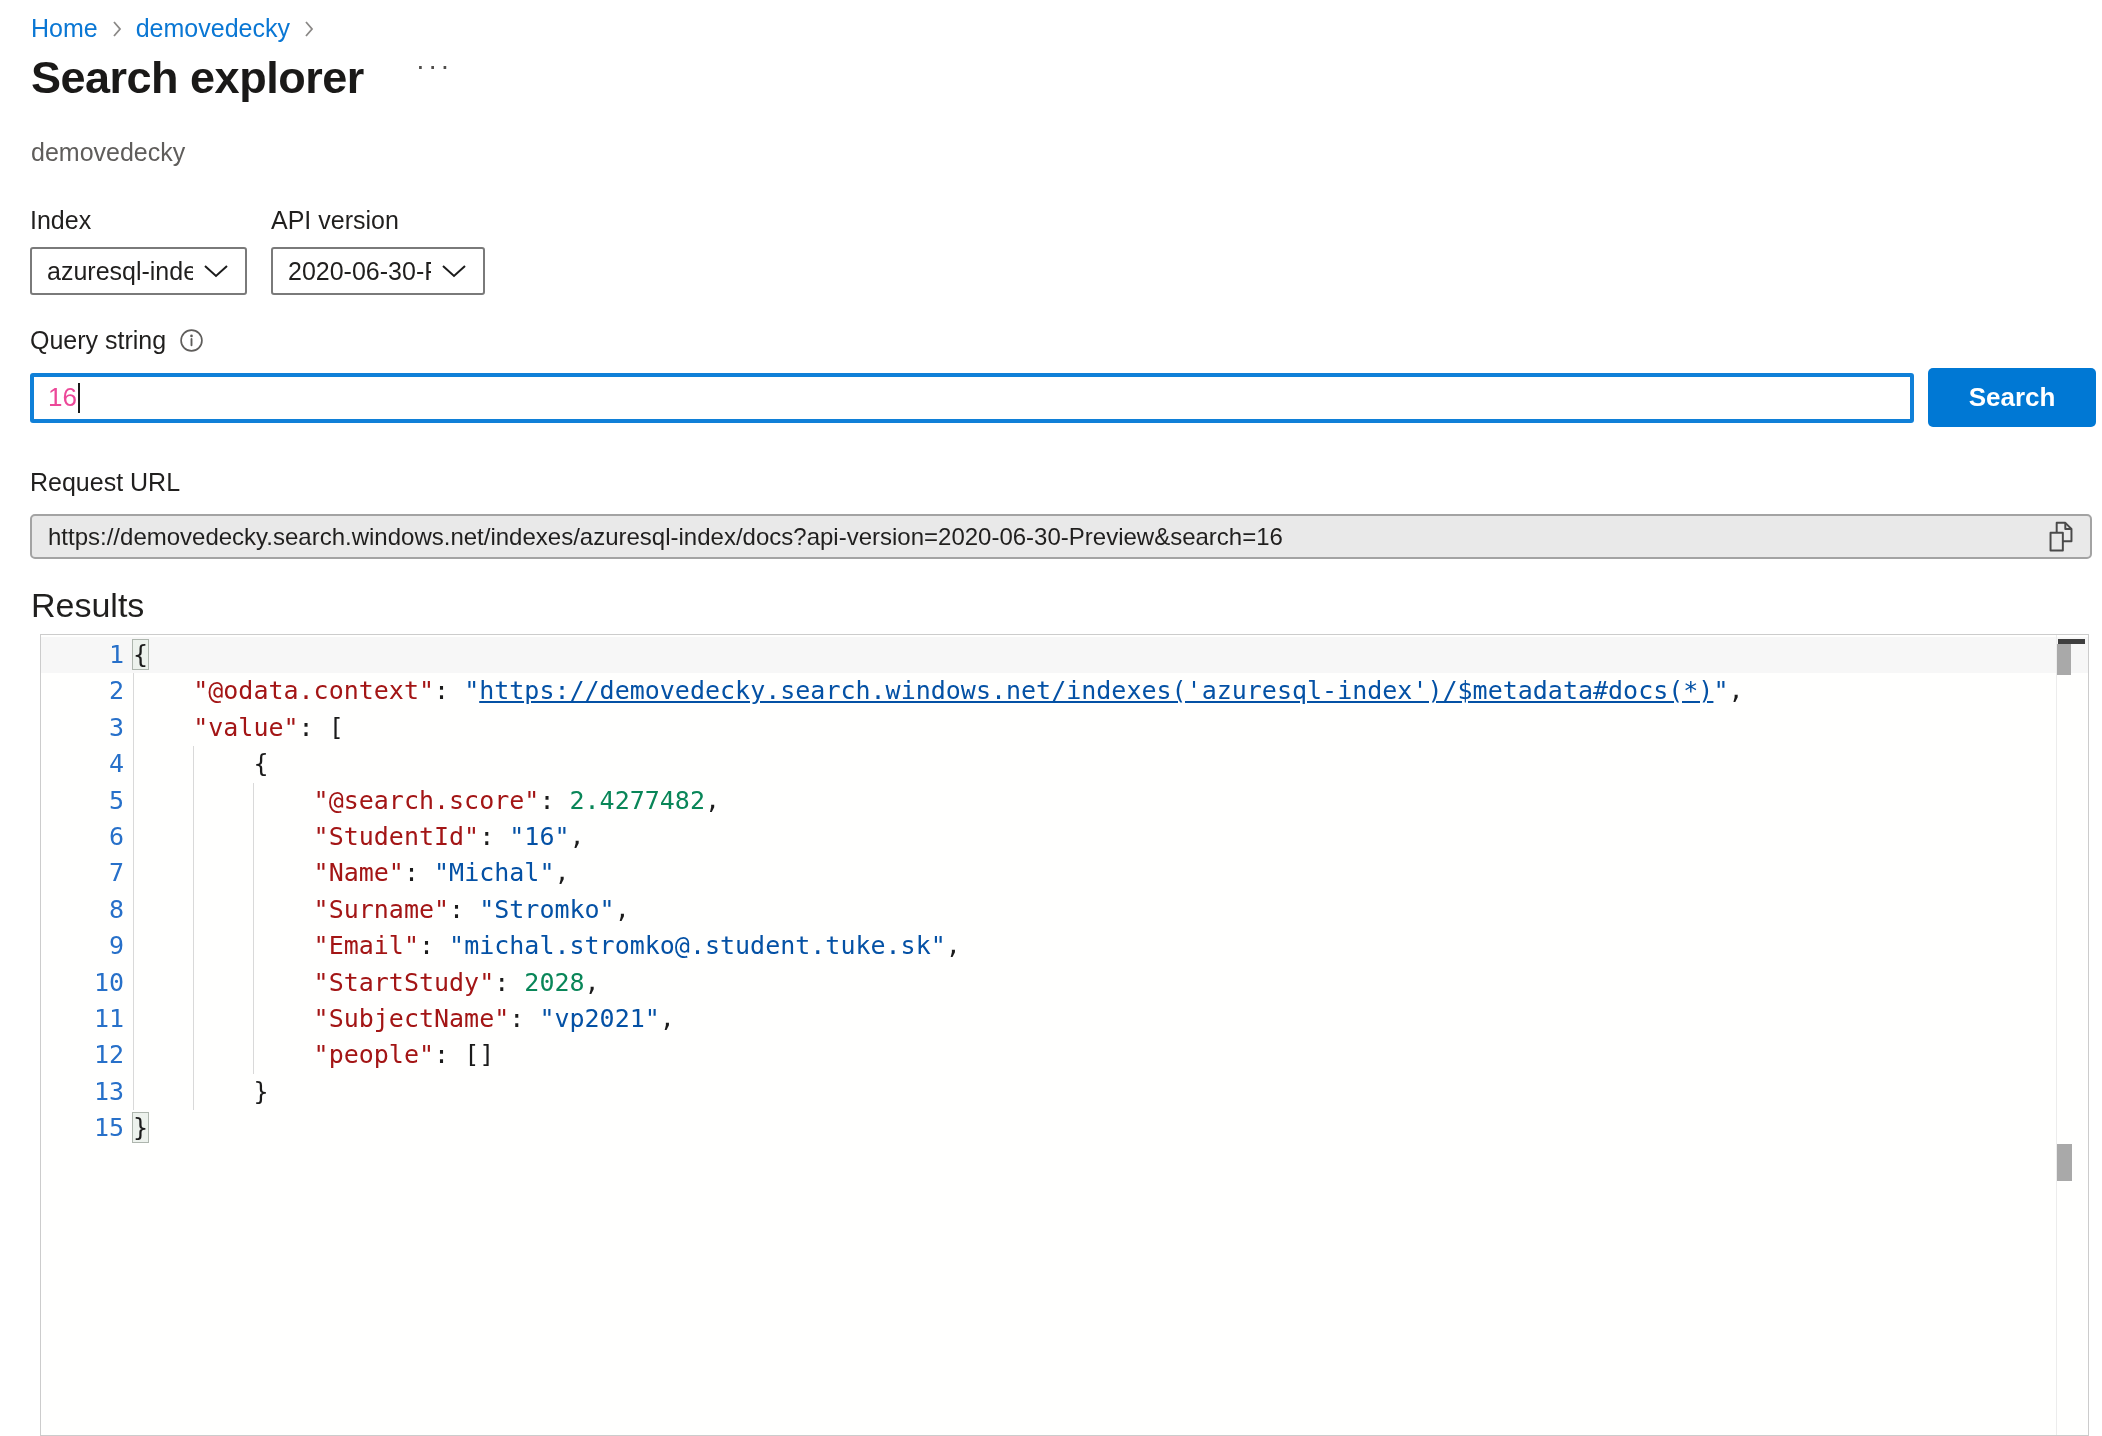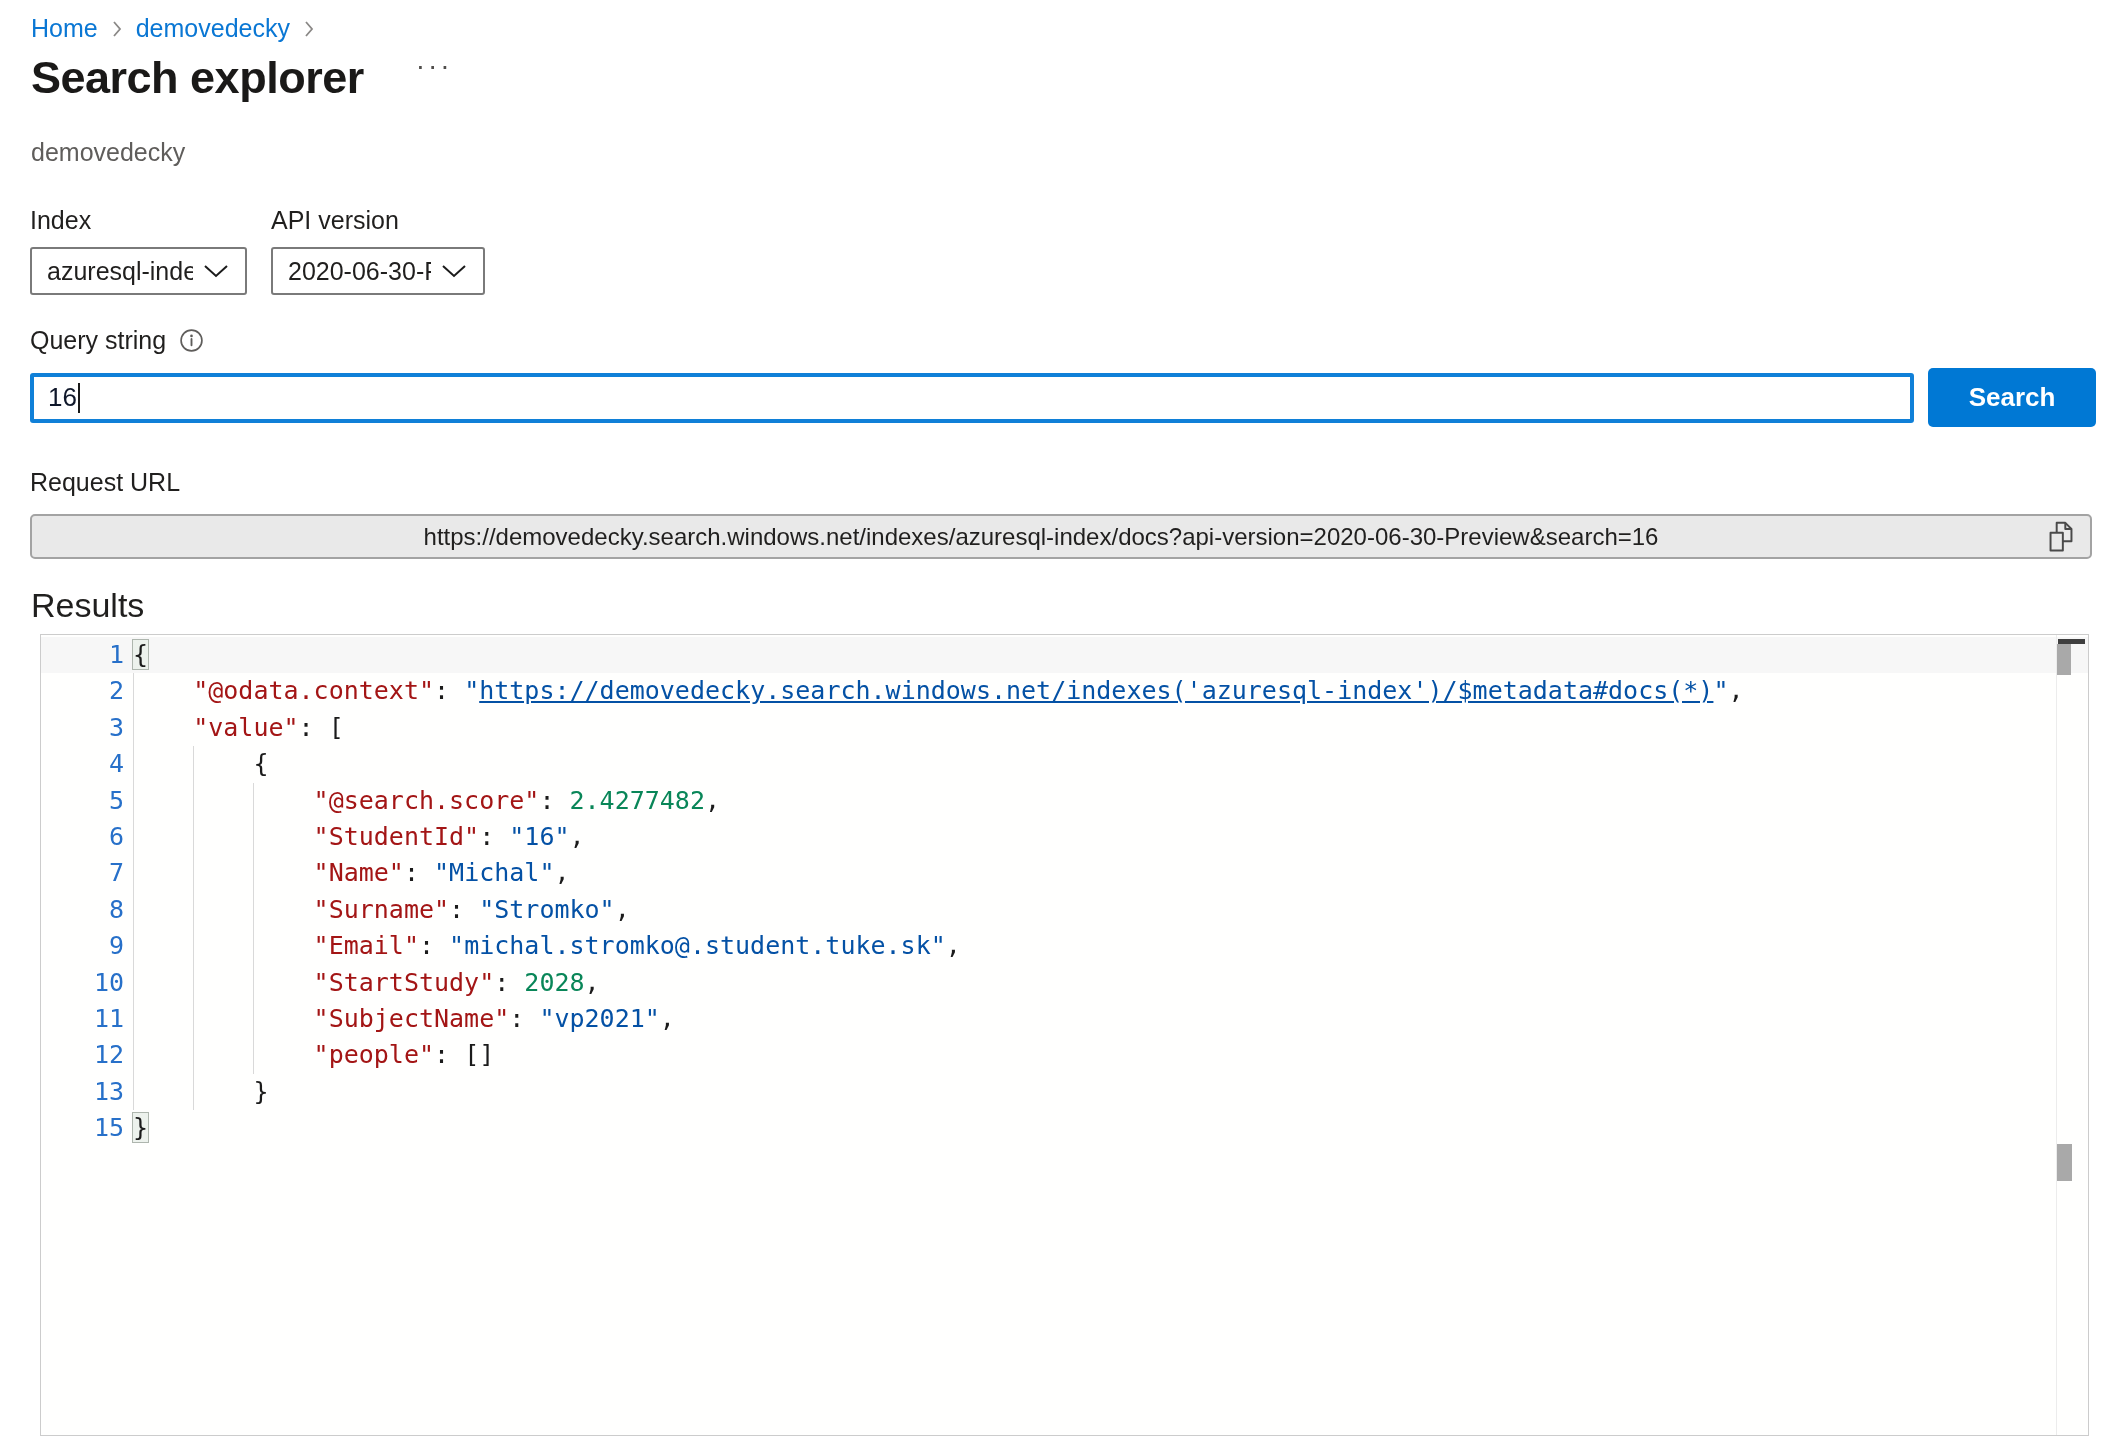--- a/index.html
+++ b/index.html
@@ -35,37 +35,37 @@
   .dd-api { width: 214px; }
   .dd-value { white-space: nowrap; overflow: hidden; }
   .chev { flex: 0 0 auto; margin-left: 10px; display: inline-flex; }
 
   
   .query-label-row { position: absolute; left: 30px; top: 326px; display: flex; align-items: center; gap: 13px; }
   .info-icon { display: inline-flex; cursor: pointer; }
   .query-row { position: absolute; left: 30px; top: 368px; width: 2066px; display: flex; align-items: center; }
   .query-input {
     width: 1884px; height: 50px; border: 4px solid #1080d8; border-radius: 3px; background: #fff;
-    display: flex; align-items: center; padding-left: 14px; font-size: 26px; color: #0f172a;
+    display: flex; align-items: center; padding-left: 14px; font-size: 26px; color: #ec4899;
   }
   .caret { display: inline-block; width: 2px; height: 30px; background: #1a1a1a; margin-left: 1px; }
   .search-btn {
     margin-left: 14px; width: 168px; height: 59px; background: #0078d4; color: #fff;
     border: none; border-radius: 5px; font-size: 26px; font-weight: 700;
     font-family: "Liberation Sans", sans-serif; cursor: pointer;
   }
 
   
   .request-label { position: absolute; left: 30px; top: 468px; font-size: 25px; }
   .url-field {
     position: absolute; left: 30px; top: 514px; width: 2062px; height: 45px;
     background: #e9e9e9; border: 2px solid #a3a3a3; border-radius: 5px;
     display: flex; align-items: center; padding: 0 14px 0 16px; font-size: 24px; color: #201f1e;
   }
-  .url-text { flex: 1 1 auto; white-space: nowrap; overflow: hidden; text-align: center; }
+  .url-text { flex: 1 1 auto; white-space: nowrap; overflow: hidden; }
   .copy-btn { flex: 0 0 auto; display: inline-flex; cursor: pointer; margin-left: 12px; }
 
   
   .results-label { position: absolute; left: 31px; top: 586px; font-size: 34px; }
   .editor {
     position: absolute; left: 40px; top: 634px; width: 2049px; height: 802px;
     border: 1.5px solid #cccccc; background: #fffffe; overflow: hidden;
     font-family: "DejaVu Sans Mono", monospace; font-size: 25px;
   }
   .ed-body { position: relative; padding-top: 2px; }

